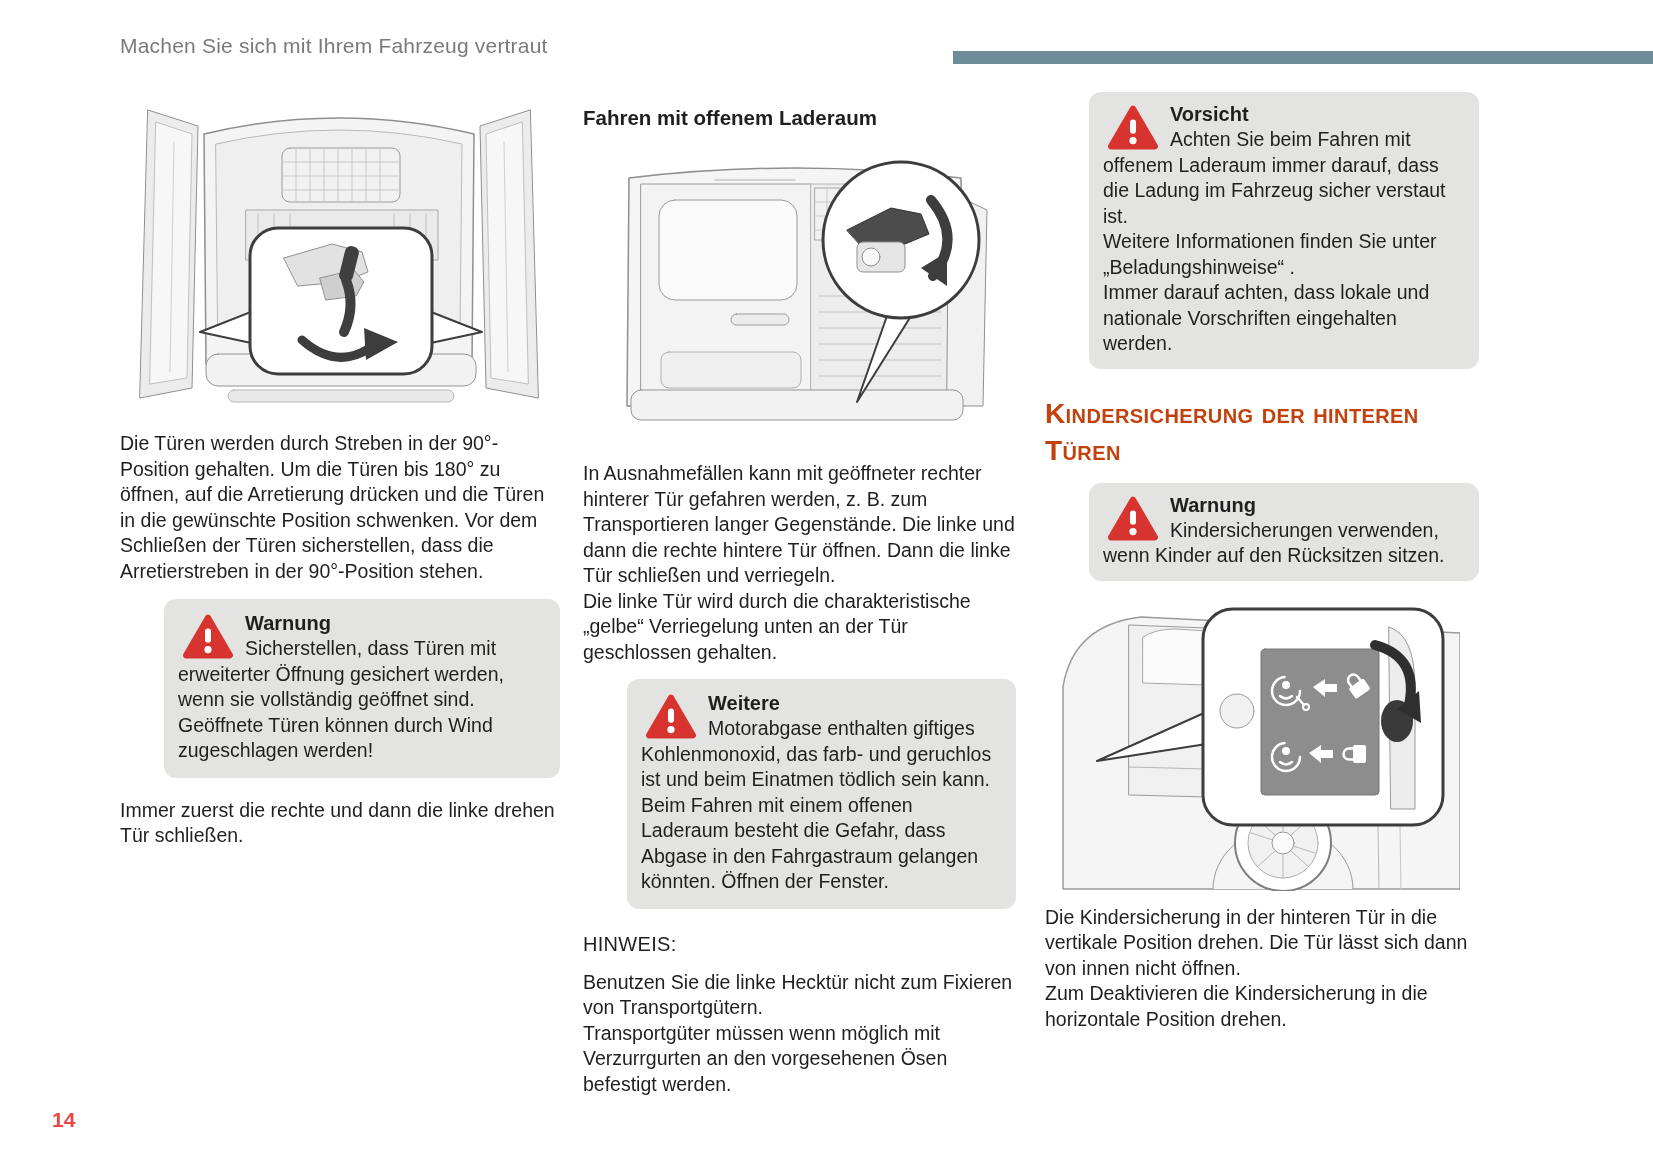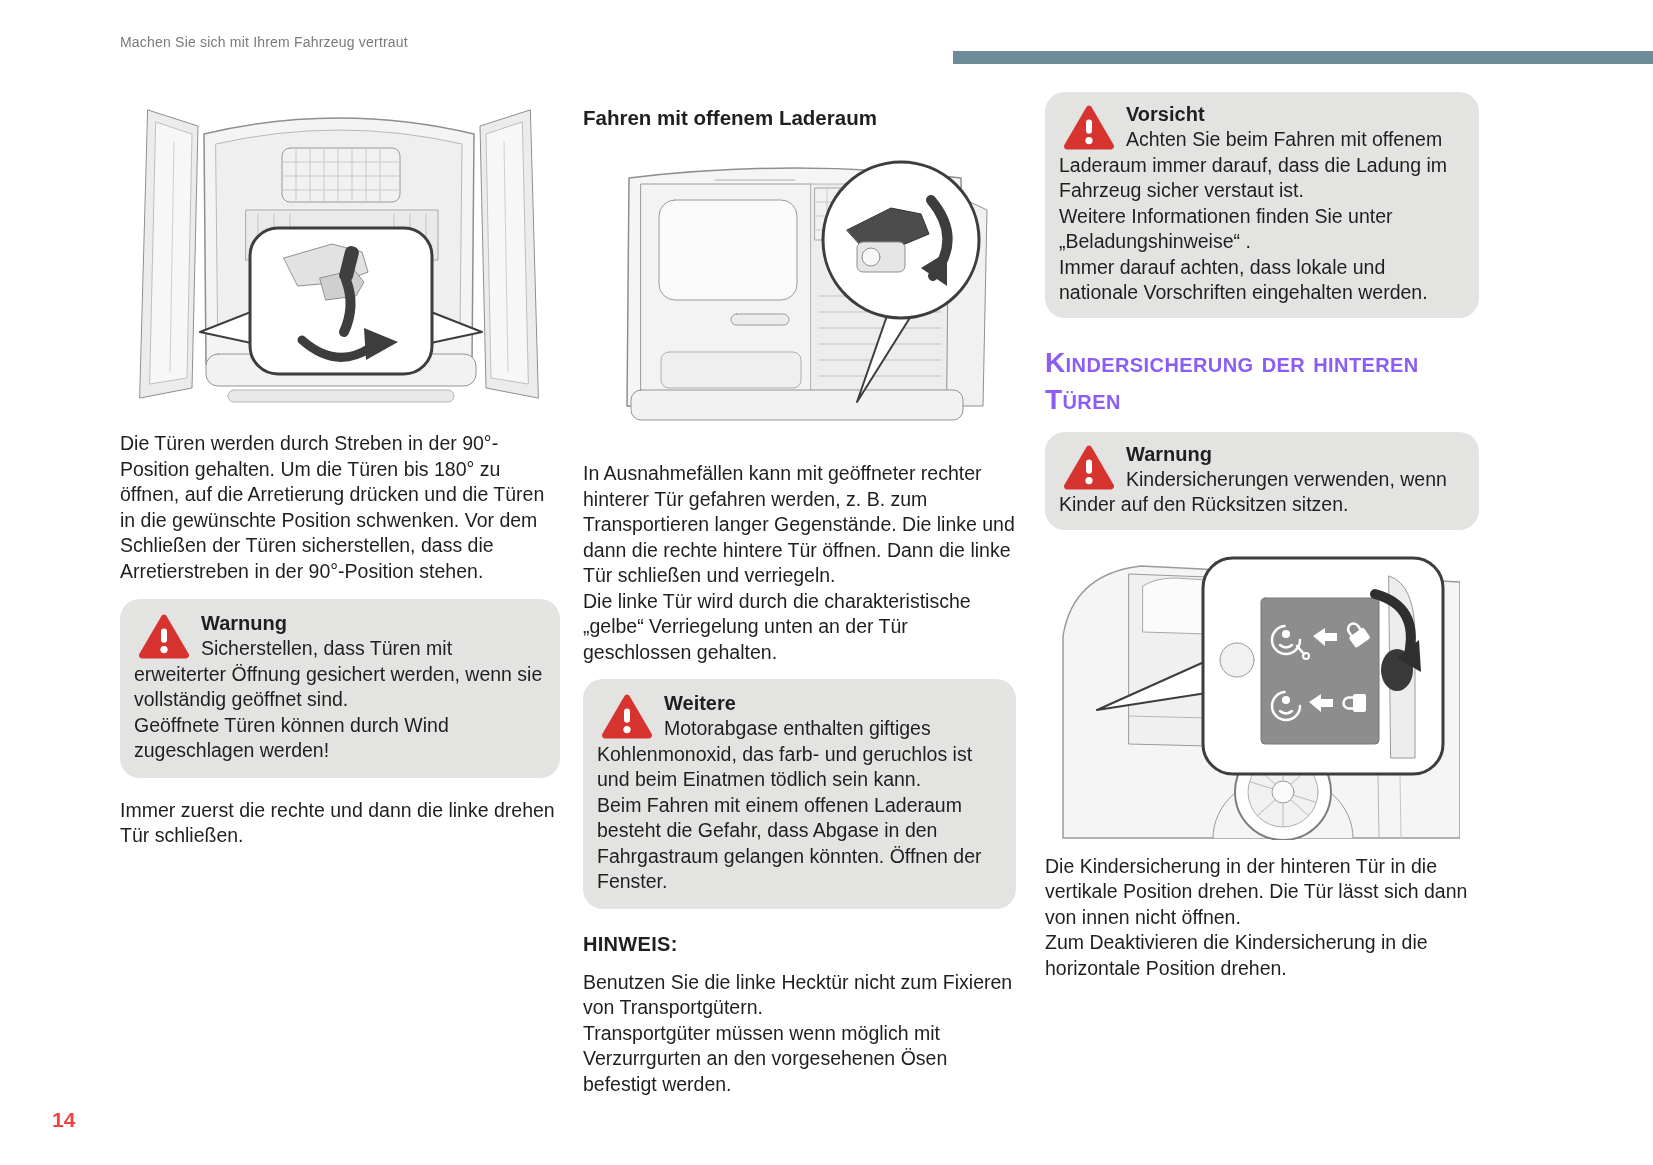--- a/index.html
+++ b/index.html
@@ -2,39 +2,39 @@
 <html><head>
 <meta charset="utf-8">
 <style>
   html,body { margin:0; padding:0; background:#ffffff; }
   .page {
     position:relative; width:1653px; height:1165px; background:#ffffff;
     font-family:"Liberation Sans", sans-serif; color:#1f1f1f; overflow:hidden;
   }
   .running-header {
     position:absolute; left:120px; top:34px;
-    font-size:14px; color:#7a7a7a; letter-spacing:0.2px;
+    font-size:21px; color:#7a7a7a; letter-spacing:0.2px;
   }
   .accent-bar {
     position:absolute; left:953px; top:51px; right:0; height:13px; background:#6d8b99;
   }
   .col { position:absolute; }
   .col1 { left:120px; top:82px;  width:440px; }
   .col2 { left:583px; top:105px;  width:433px; }
   .col3 { left:1045px; top:92px; width:434px; }
 
   .body-text { font-size:19.5px; line-height:25.5px; white-space:pre-line; margin:0; }
   .h2   { font-size:20.5px; font-weight:bold; margin:0; line-height:25px; }
-  .note-h { font-size:20px; font-weight:bold; margin:0; letter-spacing:0.3px; }
+  .note-h { font-size:20px; font-weight:normal; margin:0; letter-spacing:0.3px; }
   .section-h {
     font-variant:small-caps; font-weight:bold; font-size:28px; line-height:37px;
-    margin:0; letter-spacing:0.4px; color:#8b5cf6;
+    margin:0; letter-spacing:0.4px; color:#c2410c;
   }
   .wbox {
-    background:#e3e3e1; border-radius:20px; padding:12px 16px 14px 14px; overflow:hidden;
+    background:#e3e3e1; border-radius:12px; padding:12px 16px 14px 14px; overflow:hidden;margin-left:44px;
   }
   .wbox.tight { padding:10px 16px 12px 14px; }
   .wicon { float:left; width:50px; height:45px; margin:3px 12px 2px 5px; }
   .wtitle { font-size:20px; font-weight:bold; line-height:25px; }
   .wbody { font-size:19.5px; line-height:25.5px; white-space:pre-line; }
   .illus { display:block; }
   .pagenum {
     position:absolute; left:52px; top:1108px;
     font-size:21px; font-weight:bold; color:#ef4444;
   }

